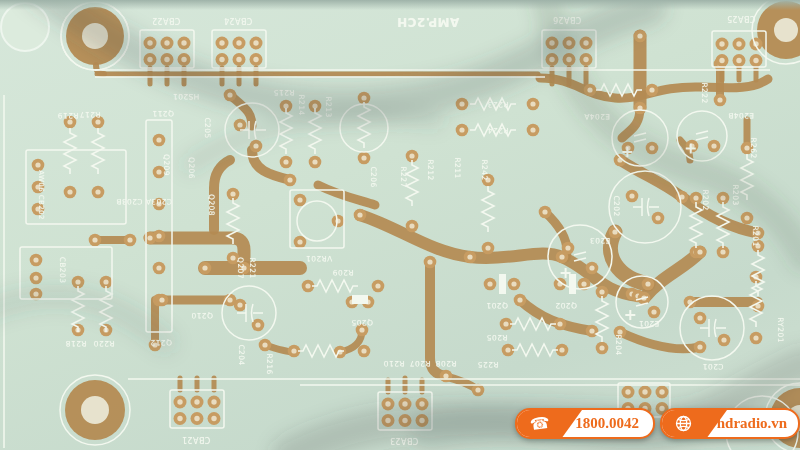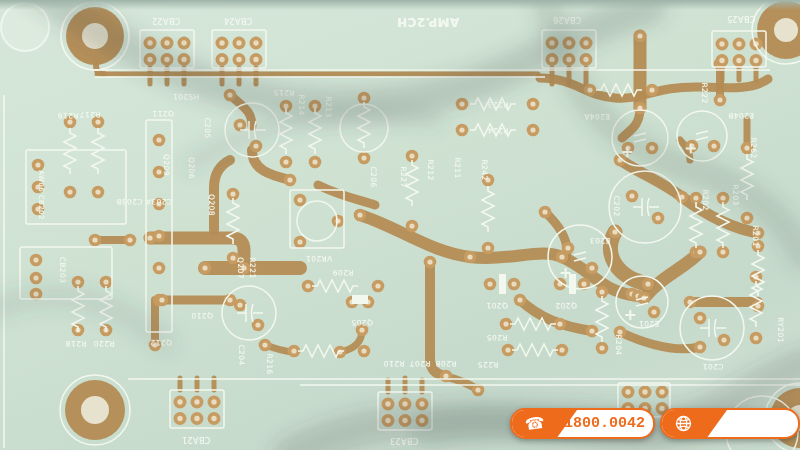--- a/index.html
+++ b/index.html
@@ -15,21 +15,21 @@
   #shadow-ovl{z-index:4;pointer-events:none;}
   
   #badges{position:absolute;right:0px;bottom:11px;display:flex;gap:5px;z-index:9;}
   .badge{position:relative;height:27px;background:#fff;border:2px solid #ee6b1c;
          border-radius:15px;display:flex;align-items:center;min-width:136px;
          box-shadow:0 2px 5px rgba(30,40,35,.35);overflow:hidden;}
   .badge-icon-wrap{position:absolute;left:0;top:0;bottom:0;width:52px;background:#ee6b1c;
          clip-path:polygon(0 0,100% 0,70% 100%,0 100%);display:flex;align-items:center;
          justify-content:flex-start;padding-left:13px;color:#fff;}
   .badge-text{margin-left:50px;flex:1;text-align:center;color:#ee6b1c;font-weight:bold;
-         font-size:15px;font-family:Liberation Mono, monospace;padding:0 8px 0 2px;}
+         font-size:15px;font-family:Liberation Serif, serif;padding:0 8px 0 2px;}
   .phone-glyph{font-size:16px;transform:rotate(-8deg);line-height:1;}
 </style>
 </head>
 <body>
 
 <div id="stage">
 
   <svg id="pcb-art" class="layer" width="800" height="450">
       <g>
         <path d="M97,74 H538" stroke="#b48b53" stroke-width="5" fill="none" stroke-linecap="round" stroke-linejoin="round" opacity="0.93"></path>
@@ -598,15 +598,16 @@
       <div class="badge-icon-wrap">
         <svg width="17" height="17" viewBox="0 0 17 17">
           <g stroke="#fff" stroke-width="1.3" fill="none">
             <circle cx="8.5" cy="8.5" r="7"></circle>
             <line x1="1.5" y1="8.5" x2="15.5" y2="8.5"></line>
             <ellipse cx="8.5" cy="8.5" rx="3.2" ry="7"></ellipse>
             <path d="M3,4.4 C6.5,6 10.5,6 14,4.4 M3,12.6 C6.5,11 10.5,11 14,12.6"></path>
           </g>
         </svg>
       </div>
+      <span class="badge-text">hdradio.vn</span>
     </div>
   </div>
 </div>
 
 </body></html>

